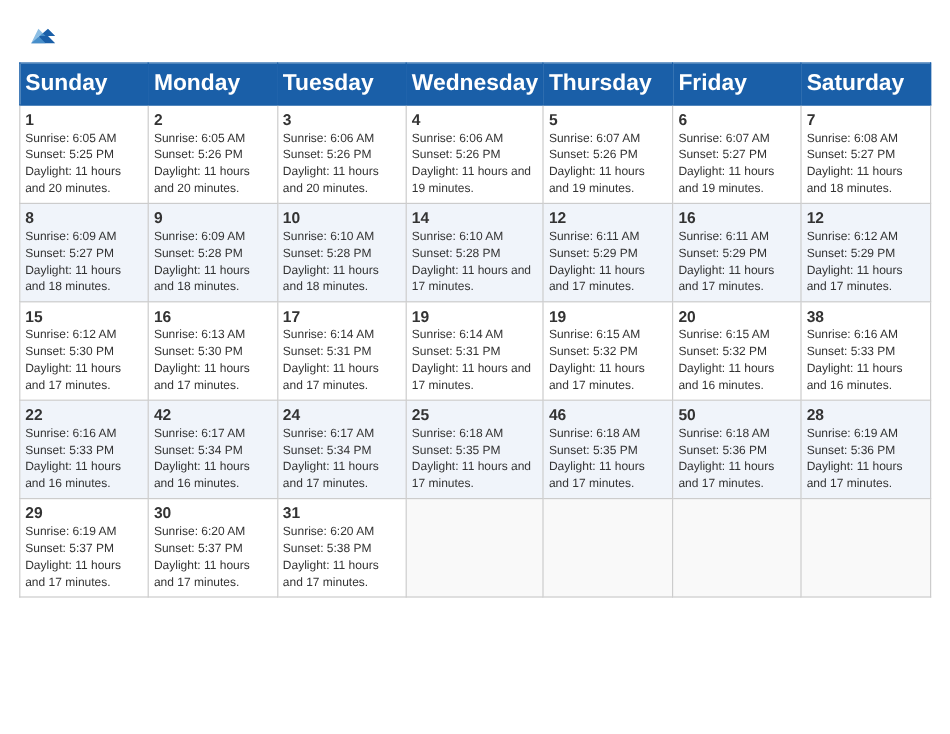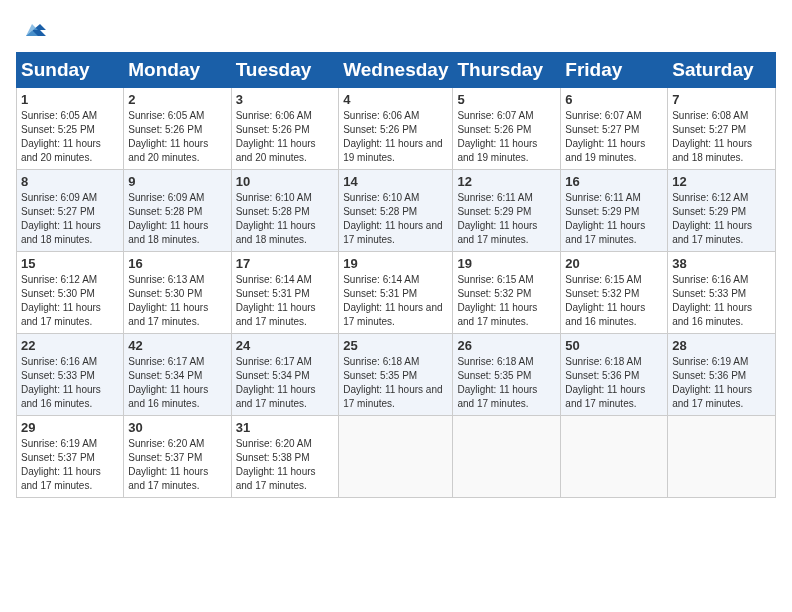--- a/index.html
+++ b/index.html
@@ -210,21 +210,21 @@
         </td>
         <td>
           <span class="day-num">24</span>
           <div class="day-info">Sunrise: 6:17 AM<br>Sunset: 5:34 PM<br>Daylight: 11 hours and 17 minutes.</div>
         </td>
         <td>
           <span class="day-num">25</span>
           <div class="day-info">Sunrise: 6:18 AM<br>Sunset: 5:35 PM<br>Daylight: 11 hours and 17 minutes.</div>
         </td>
         <td>
-          <span class="day-num">26</span>
+          <span class="day-num">46</span>
           <div class="day-info">Sunrise: 6:18 AM<br>Sunset: 5:35 PM<br>Daylight: 11 hours and 17 minutes.</div>
         </td>
         <td>
           <span class="day-num">50</span>
           <div class="day-info">Sunrise: 6:18 AM<br>Sunset: 5:36 PM<br>Daylight: 11 hours and 17 minutes.</div>
         </td>
         <td>
           <span class="day-num">28</span>
           <div class="day-info">Sunrise: 6:19 AM<br>Sunset: 5:36 PM<br>Daylight: 11 hours and 17 minutes.</div>
         </td>

